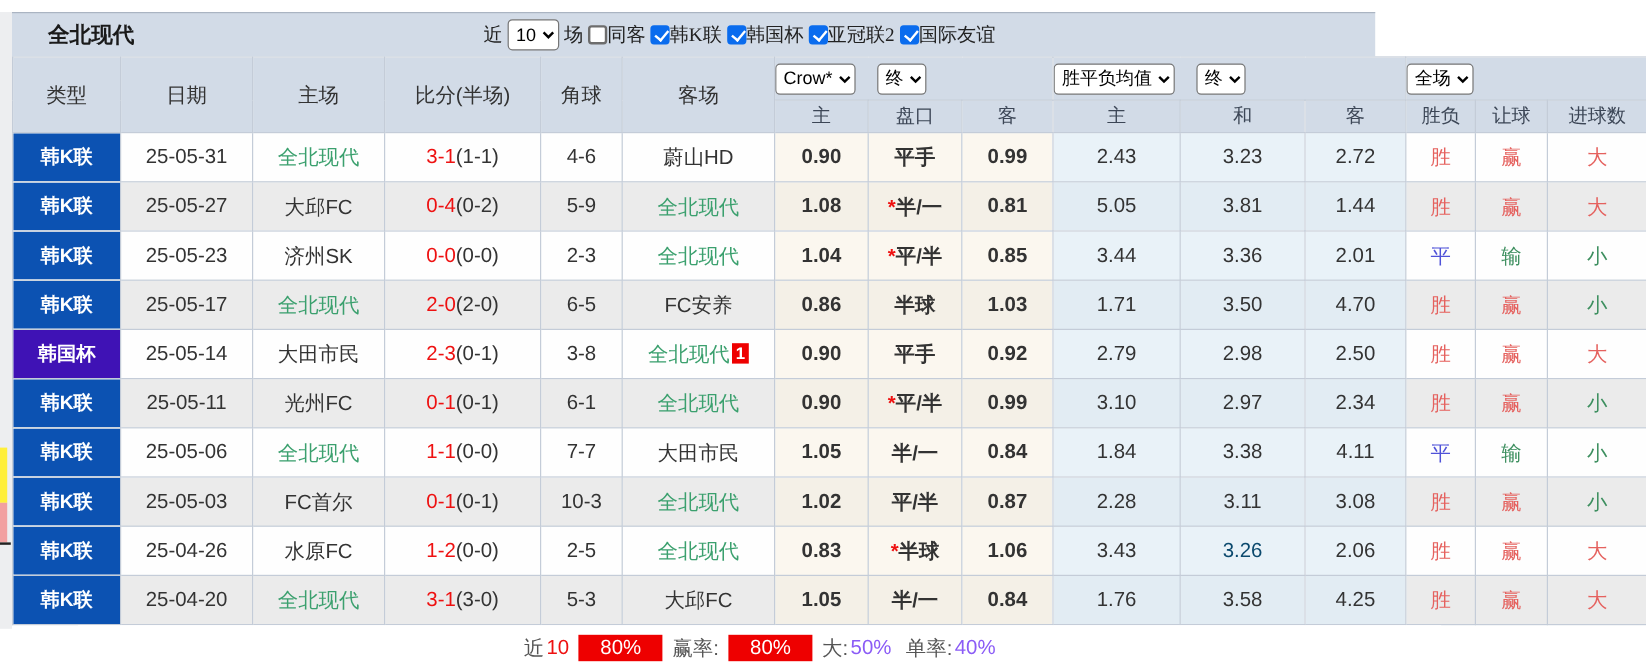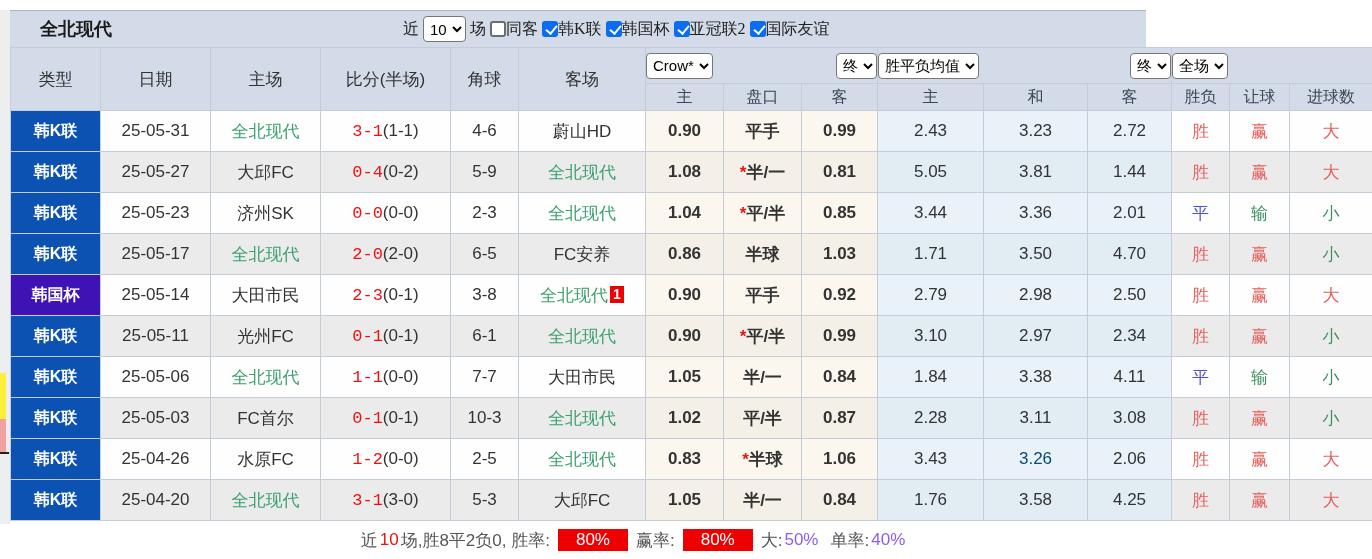--- a/index.html
+++ b/index.html
@@ -31,32 +31,32 @@
   tbody tr:nth-child(even) td { background:#ebebeb; }
   tbody td.c-odds { background:#fbf7ef !important;font-weight:bold; }
   tbody tr:nth-child(even) td.c-odds { background:#f4f0e7 !important; }
   tbody td.c-avg { background:#e9f2f8 !important; }
   tbody tr:nth-child(even) td.c-avg { background:#e2ecf3 !important; }
   td.c-type { padding:0; }
   .type-badge { width:100%; height:100%; display:flex; align-items:center; justify-content:center;
     color:#fff; font-size:16px; font-weight:bold; }
   .kleague { background:#0c52b2; }
   .cup { background:#3f12b5; }
-  .ft { color:#ee1111;font-family:Liberation Mono, monospace; }
+  .ft { color:#ee1111; }
   .ht { color:#333;margin-top:32px; }
   .subject { color:#3ba06e; }
   .red { color:#e5615e; }
   .blue { color:#4f52d8; }
   .green { color:#3d8f5f; }
   .hot { color:#0c4a6e;text-align:center; }
   .star { color:#ee1111; }
   .star:empty, .num-badge:empty { display:none; }
   .num-badge { display:inline-block; background:#ee0000; color:#fff; font-size:14px; font-weight:bold;
     padding:0px 3px; margin-left:2px; line-height:17px; vertical-align:2px; }
-  .hdr-selects { display:flex; align-items:center; justify-content:space-between; }
+  .hdr-selects { display:flex; align-items:center; justify-content:flex-start; gap:18px; }
 
   .summary { height:38px; display:flex; align-items:center; justify-content:center; font-size:17px; color:#555;
     background:#fff; transform:translateX(55px); white-space:nowrap; gap:2px; }
   .summary .rednum { color:#ee1111; }
   .summary .pct-badge { background:#ee0000; color:#fff; padding:1px 18px; margin:0 6px; }
   .summary .bluepct { color:#8b5cf6; }
 </style>
 </head>
 <body>
 
@@ -373,21 +373,20 @@
       <td><span class="red">胜</span></td>
       <td><span class="red">赢</span></td>
       <td><span class="red">大</span></td>
     </tr>
   </tbody>
   </table>
 
   <div class="summary">
     <span>近</span>
       <span class="rednum">10</span>
-      <span>场,胜8平2负0, 胜率:</span>
     <span class="pct-badge">80%</span>
     <span>赢率:</span>
     <span class="pct-badge">80%</span>
     <span>大:</span>
       <span class="bluepct">50%</span>
     <span style="width:8px"></span>
     <span>单率:</span>
       <span class="bluepct">40%</span>
   </div>
 

